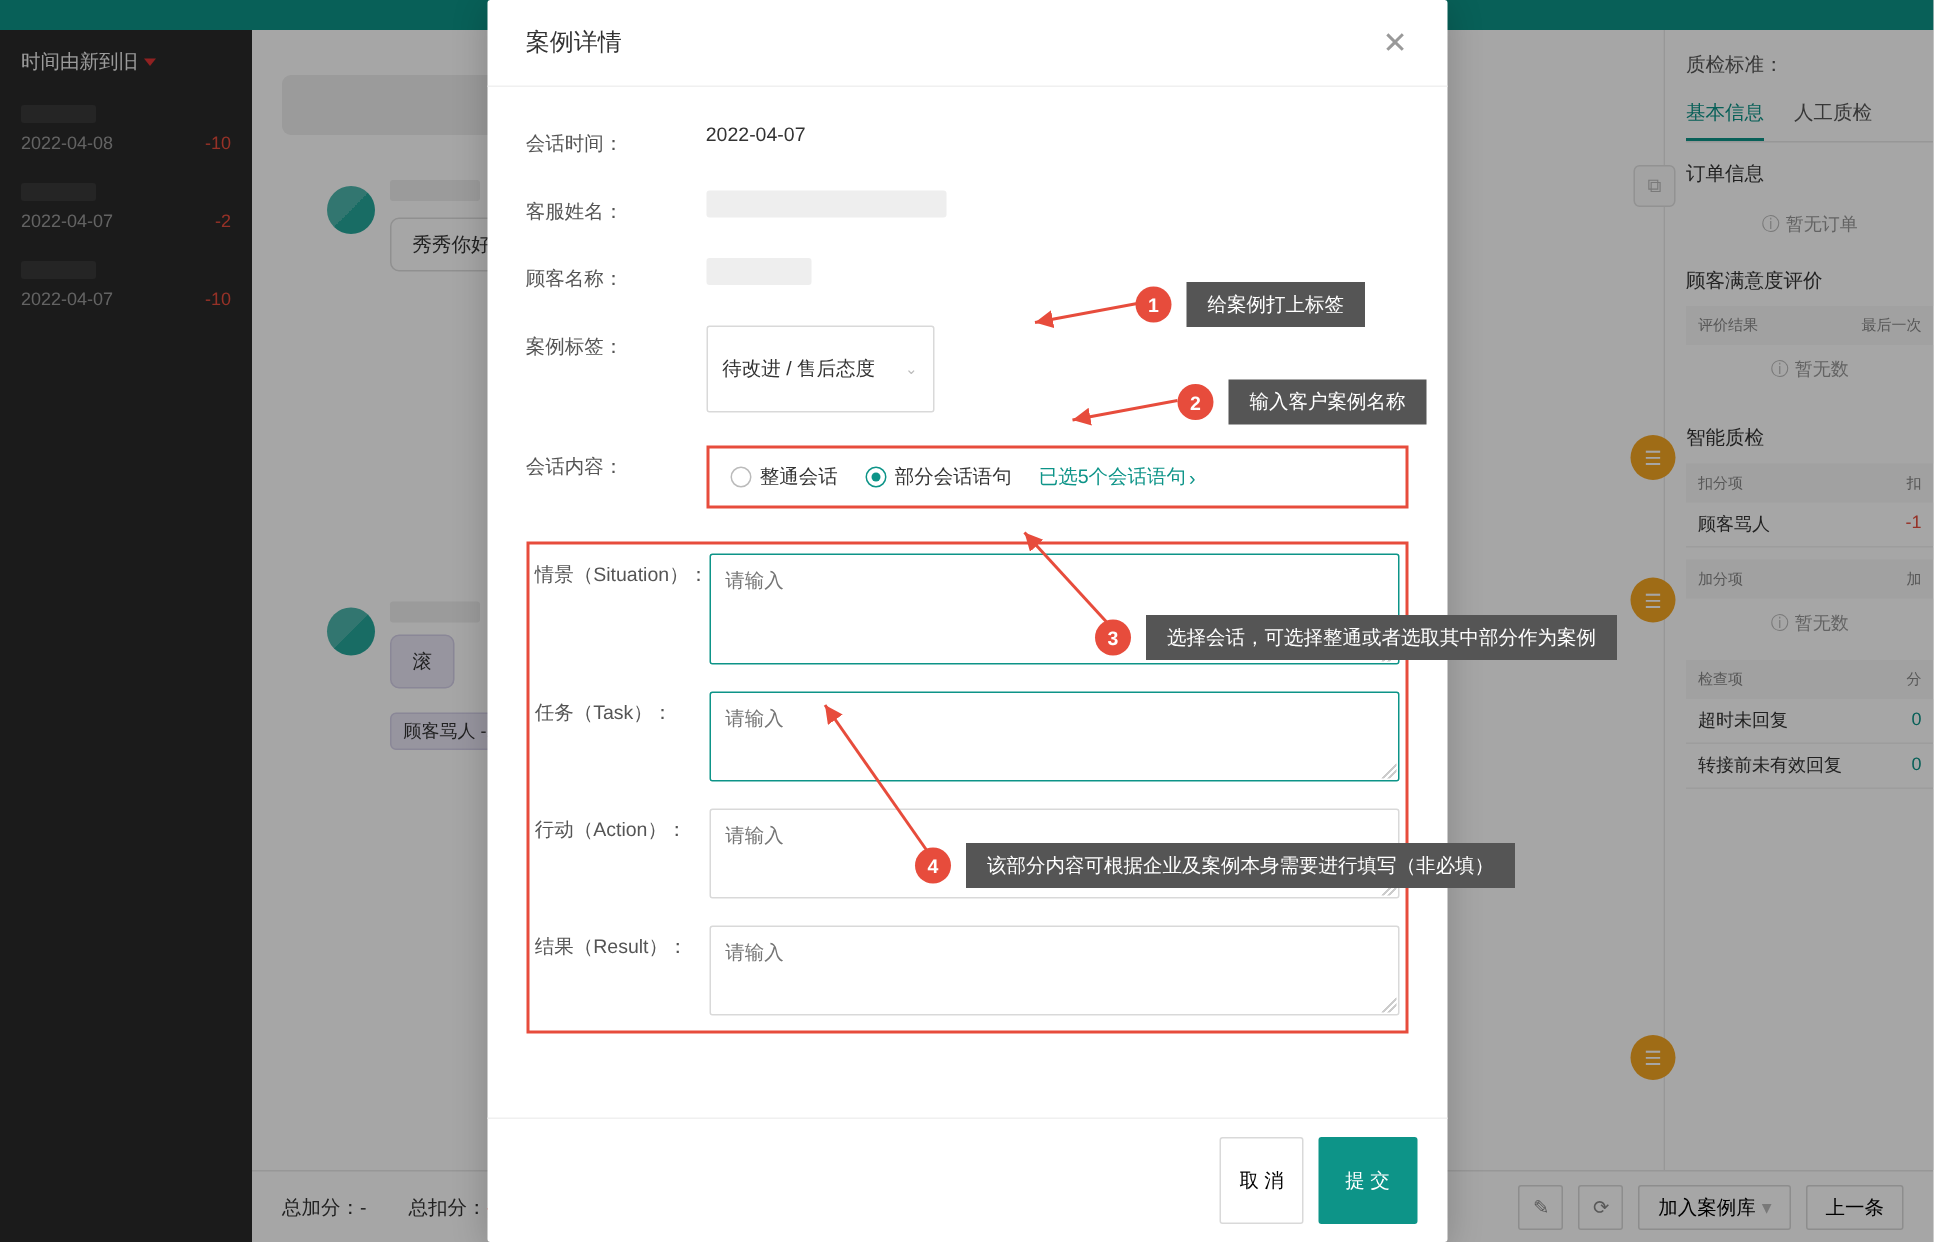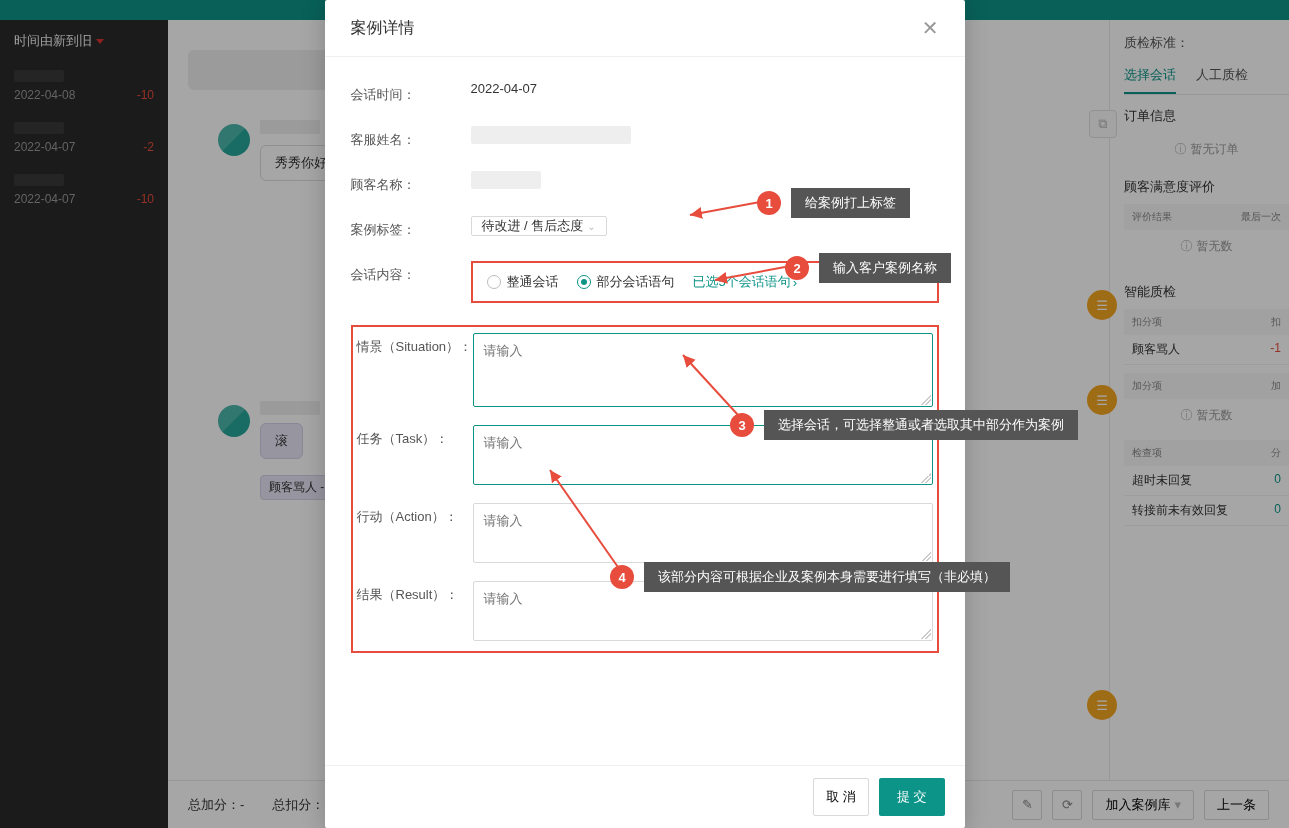--- a/index.html
+++ b/index.html
@@ -44,38 +44,38 @@
     .overlay { position:absolute; inset:0; background:rgba(0,0,0,0.35); display:flex; justify-content:center; }
     .modal { width:640px; background:#fff; border-radius:2px; margin-top:0; height:100%; display:flex; flex-direction:column; box-shadow:0 4px 24px rgba(0,0,0,0.2); }
     .modal-header { display:flex; justify-content:space-between; align-items:center; padding:16px 26px; border-bottom:1px solid #f0f0f0; }
     .modal-title { font-size:16px; }
     .close-x { font-size:20px; color:#999; cursor:pointer; font-family:Arial; }
     .modal-body { flex:1; overflow:auto; padding:24px 26px; }
     .form-row { display:flex; align-items:flex-start; margin-bottom:22px; }
     .form-label { width:120px; color:#555; padding-top:5px; font-size:13px; }
     .form-value { flex:1; font-size:13px; color:#333; }
     .blurred-box { display:inline-block; background:#eee; border-radius:2px; }
-    .select-box { border:1px solid #d9d9d9; border-radius:2px; padding:0 10px; display:inline-flex; align-items:center; gap:4px; cursor:pointer; font-size:13px; }
+    .select-box { border:1px solid #d9d9d9; border-radius:2px; padding:19px 10px; display:inline-flex; align-items:center; gap:20px; cursor:pointer; font-size:13px; }
     .select-box .caret { color:#bbb; font-size:10px; }
     .input-box { border:1px solid #d9d9d9; border-radius:2px; padding:5px 10px; width:460px; font-size:13px; }
     .radio-group { display:flex; align-items:center; gap:18px; border:2px solid #e74c3c; padding:10px 14px; }
     .radio { display:inline-flex; align-items:center; gap:6px; cursor:pointer; }
     .radio-circle { width:14px; height:14px; border-radius:50%; border:1px solid #bbb; position:relative; }
     .radio.checked .radio-circle { border-color:#0d9488; }
     .radio.checked .radio-circle::after { content:''; position:absolute; inset:3px; background:#0d9488; border-radius:50%; }
     .link-text { color:#0d9488; cursor:pointer; display:inline-flex; align-items:center; gap:2px; }
     .link-text::after { content:'›'; }
     .star-box { border:2px solid #e74c3c; padding:6px 4px; }
     .star-box .form-row { margin-bottom:18px; }
     .textarea { border:1px solid #d9d9d9; border-radius:2px; padding:8px 10px; width:460px; height:74px; font-size:13px; color:#999; resize:none; display:block; position:relative; }
     .textarea.active { border-color:#0d9488; }
     .resizer { position:absolute; right:2px; bottom:2px; width:10px; height:10px; background:linear-gradient(135deg, transparent 50%, #ccc 50%, #ccc 60%, transparent 60%, transparent 70%, #ccc 70%, #ccc 80%, transparent 80%); }
     .textarea-wrap { position:relative; width:460px; }
     .modal-footer { border-top:1px solid #f0f0f0; padding:12px 20px; display:flex; justify-content:flex-end; gap:10px; }
-    .btn-primary { background:#0d9488; color:#fff; border:none; padding:10px 18px; border-radius:2px; cursor:pointer; font-size:13px; }
+    .btn-primary { background:#0d9488; color:#fff; border:none; padding:20px 18px; border-radius:2px; cursor:pointer; font-size:13px; }
     
     .callout { position:absolute; display:flex; align-items:center; gap:10px; pointer-events:none; }
     .callout-num { width:24px; height:24px; border-radius:50%; background:#e74c3c; color:#fff; display:flex; align-items:center; justify-content:center; font-size:13px; font-weight:bold; }
     .callout-box { background:#555; color:#fff; padding:6px 14px; font-size:13px; white-space:nowrap; }
     .arrow-svg { position:absolute; pointer-events:none; }
     .badge-round { position:absolute; width:30px; height:30px; border-radius:50%; background:#f5a623; display:flex; align-items:center; justify-content:center; color:#fff; }
   </style>
 </head>
 <body>
 
@@ -141,21 +141,21 @@
 
     <div class="badge-round" style="top:270px; right:-8px;">☰</div>
     <div class="badge-round" style="top:365px; right:-8px;">☰</div>
     <div class="badge-round" style="top:670px; right:-8px;">☰</div>
     <div style="position:absolute;top:90px;right:-8px;width:28px;height:28px;border:1px solid #e0e0e0;border-radius:4px;background:#fafafa;display:flex;align-items:center;justify-content:center;color:#bbb;">⧉</div>
   </div>
 
   <div class="right-panel">
     <div class="rp-label">质检标准：</div>
     <div class="rp-tabs">
-      <div class="rp-tab active">选择会话</div>
+      <div class="rp-tab active">基本信息</div>
       <div class="rp-tab">人工质检</div>
     </div>
     <div class="rp-section-title">订单信息</div>
     <div class="rp-empty">暂无订单</div>
 
     <div class="rp-section-title">顾客满意度评价</div>
     <div class="rp-table-head">
       <span>评价结果</span>
       <span>最后一次</span>
     </div>

